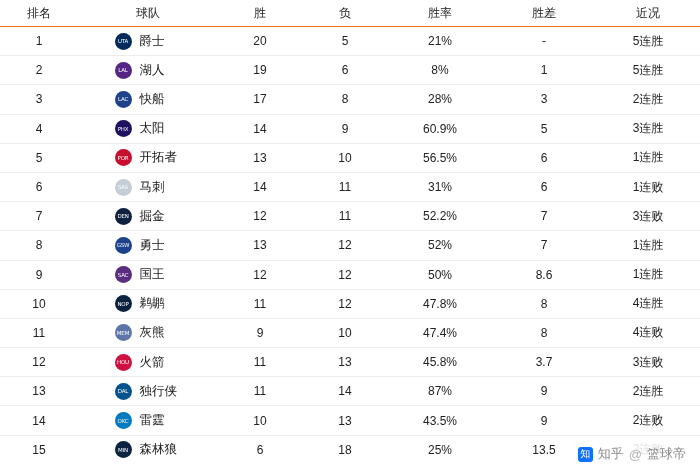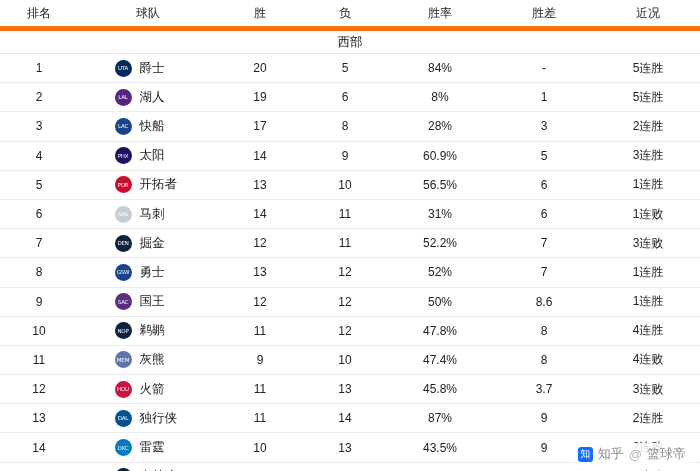--- a/index.html
+++ b/index.html
@@ -24,21 +24,21 @@
     font-weight: normal;
     font-size: 12px;
     text-align: center;
     vertical-align: middle;
     padding: 0;
   }
   thead th {
     height: 26px;
     font-size: 12.5px;
     color: #1a1a1a;
-    border-bottom: 5px solid #f97316;
+    border-bottom: 1px solid #f97316;
   }
   .col-rank   { width: 78px; }
   .col-team   { width: 140px; }
   .col-win    { width: 84px; }
   .col-loss   { width: 86px; }
   .col-pct    { width: 104px; }
   .col-gb     { width: 104px; }
   .col-streak { width: 104px; }
 
   .conf-row td {
@@ -130,34 +130,31 @@
       <th>排名</th>
       <th>球队</th>
       <th>胜</th>
       <th>负</th>
       <th>胜率</th>
       <th>胜差</th>
       <th>近况</th>
     </tr>
   </thead>
   <tbody>
-    <tr class="conf-row">
-      <td colspan="7">西部</td>
-    </tr>
   <tr>
         <td class="rank-cell">1</td>
         <td>
           <div class="team-cell">
             <span class="logo" style="background: rgb(0, 43, 92);">UTA</span>
             <span class="team-name">爵士</span>
           </div>
         </td>
         <td class="num-cell">20</td>
         <td class="num-cell">5</td>
-        <td class="pct-cell">84%</td>
+        <td class="pct-cell">21%</td>
         <td class="gb-cell">-</td>
         <td class="streak-cell">5连胜</td>
       </tr>
       <tr>
         <td class="rank-cell">2</td>
         <td>
           <div class="team-cell">
             <span class="logo" style="background: rgb(85, 37, 131);">LAL</span>
             <span class="team-name">湖人</span>
           </div>

